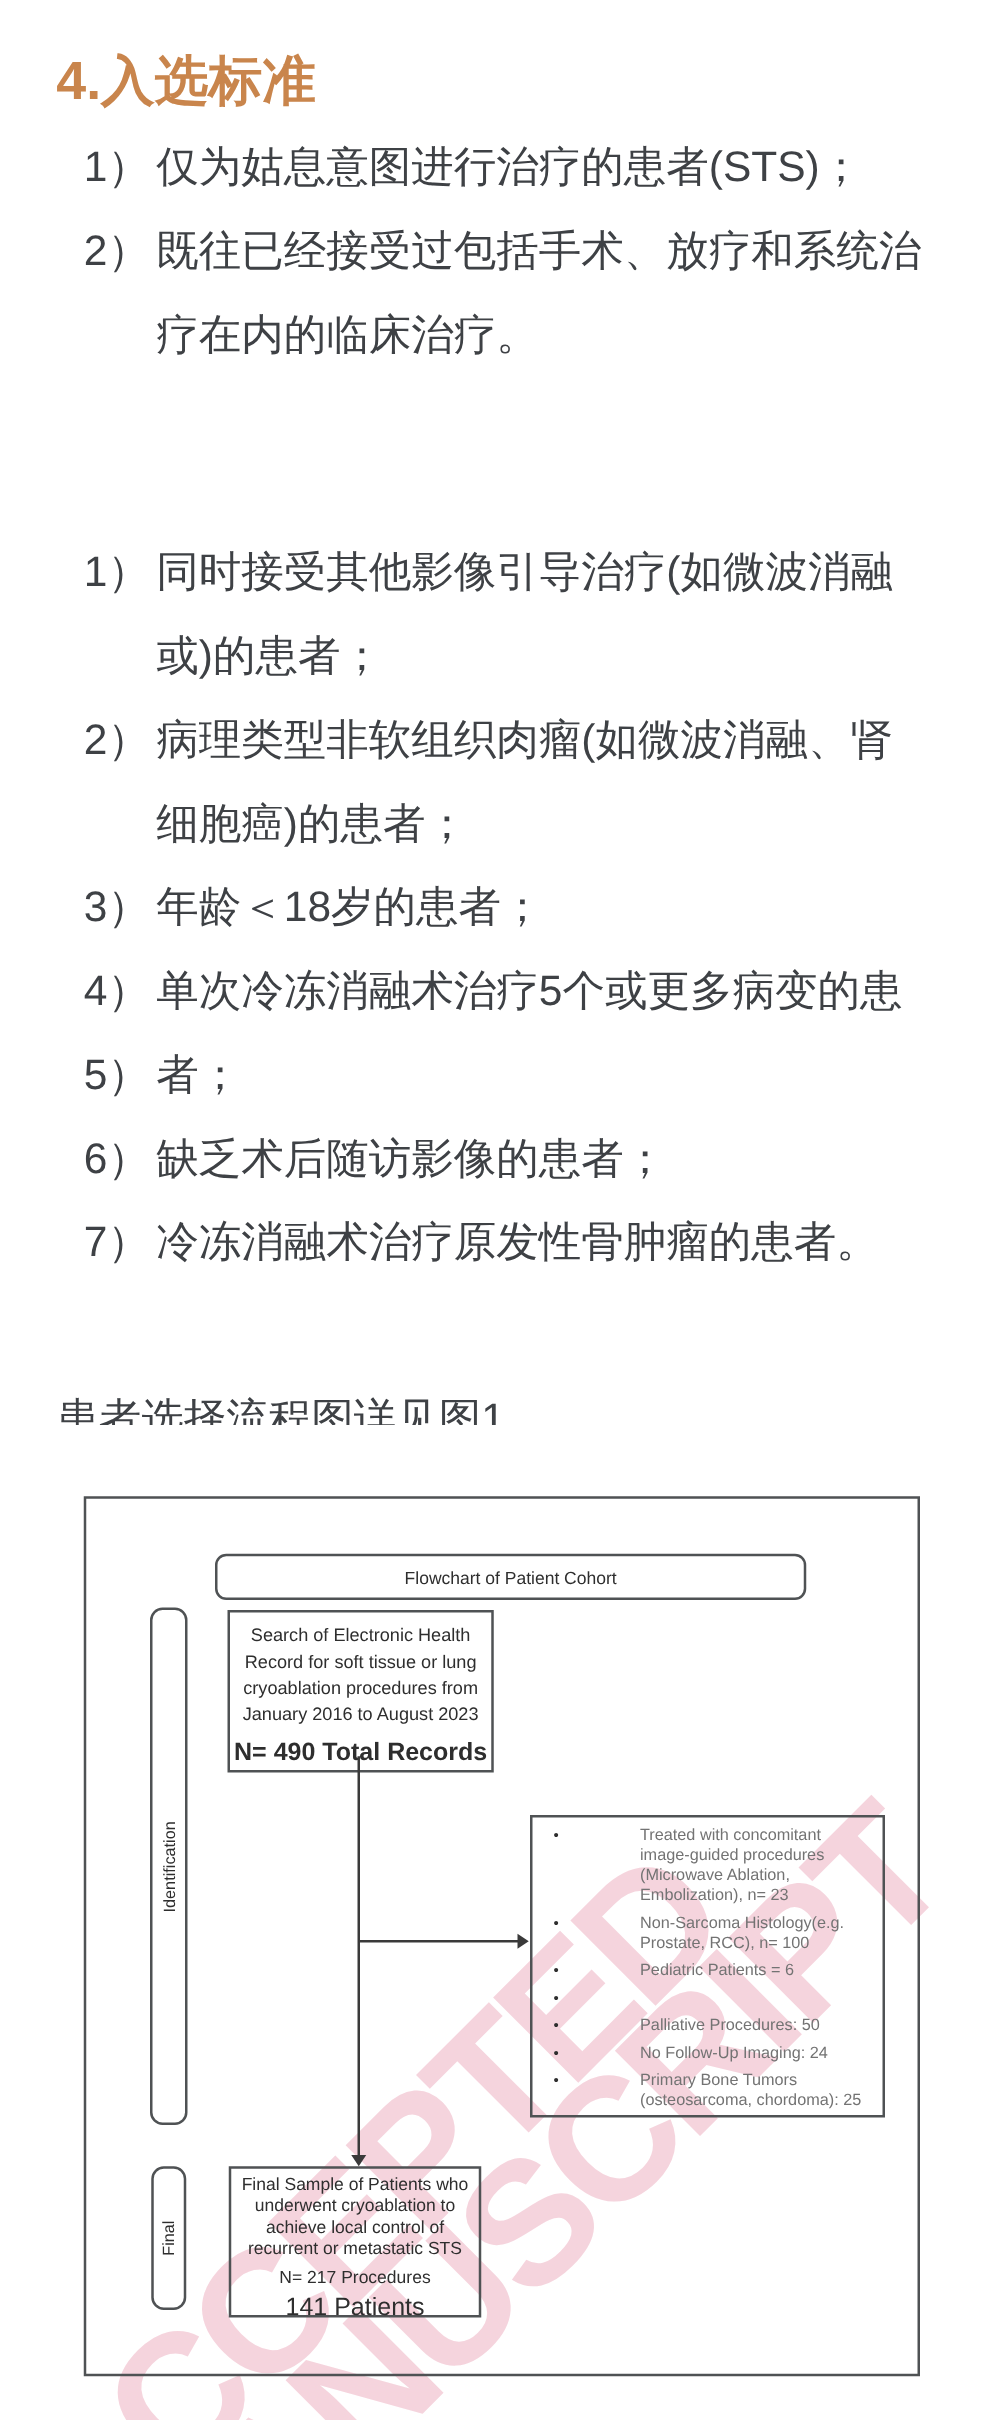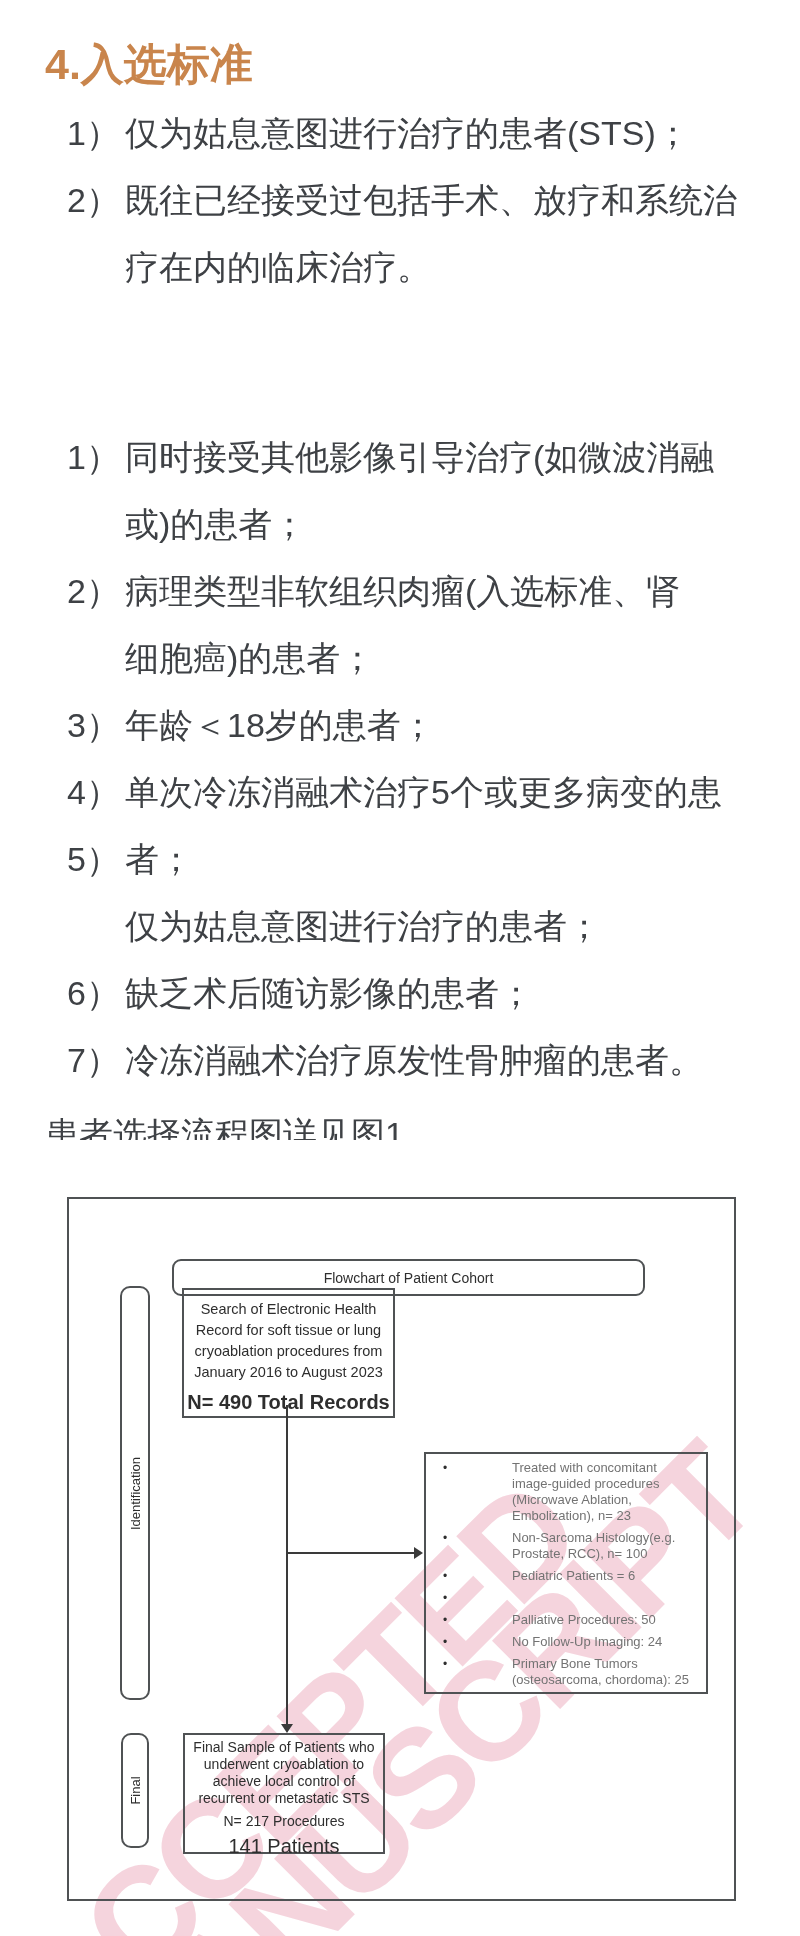--- a/index.html
+++ b/index.html
@@ -19,21 +19,21 @@
   
   .figure{position:absolute;left:0;top:1140px;width:800px;height:796px;overflow:hidden;
           background:#ffffff;}
   .wm{position:absolute;font-weight:bold;font-size:140px;line-height:140px;
       letter-spacing:-6px;color:rgba(230,148,170,0.40);white-space:nowrap;
       transform:rotate(-45deg);transform-origin:0 100%;}
   .frame{position:absolute;left:67px;top:57px;width:665px;height:700px;
          border:2px solid #4f5254;}
   .titlebox{position:absolute;left:172px;top:103px;width:469px;height:33px;
             border:2px solid #4f5254;border-radius:9px;display:flex;align-items:center;
-            justify-content:center;font-size:14px;color:#2e2e2e;background:transparent;margin-top:16px;}
+            justify-content:center;font-size:14px;color:#2e2e2e;background:transparent;}
   .stagebar{position:absolute;border:2px solid #4f5254;border-radius:10px;
             display:flex;align-items:center;justify-content:center;background:transparent;}
   .stagebar span{transform:rotate(-90deg);font-size:13px;color:#2e2e2e;white-space:nowrap;}
   .fc-box{position:absolute;border:2px solid #4f5254;background:transparent;
           font-size:14px;color:#2e2e2e;text-align:center;}
   .searchbox{left:182px;top:148px;width:209px;height:117px;padding-top:9px;}
   .searchbox .main{white-space:pre-line;line-height:21px;font-size:14.5px;}
   .searchbox .total{margin-top:8px;font-weight:bold;font-size:20px;}
   .exclbox{left:424px;top:312px;width:274px;height:232px;text-align:left;padding:6px 6px 0 0;}
   .excl-item{display:flex;margin:0 0 6px 0;}
@@ -79,41 +79,37 @@
     <div class="row">
       <span class="num">1）</span>
       <span class="txt">同时接受其他影像引导治疗(如微波消融</span>
     </div>
     <div class="row">
       <span class="num"></span>
       <span class="txt">或)的患者；</span>
     </div>
     <div class="row">
       <span class="num">2）</span>
-      <span class="txt">病理类型非软组织肉瘤(入选标准、肾</span>
+      <span class="txt">病理类型非软组织肉瘤(如微波消融、肾</span>
     </div>
     <div class="row">
       <span class="num"></span>
       <span class="txt">细胞癌)的患者；</span>
     </div>
     <div class="row">
       <span class="num">3）</span>
       <span class="txt">年龄＜18岁的患者；</span>
     </div>
     <div class="row">
       <span class="num">4）</span>
       <span class="txt">单次冷冻消融术治疗5个或更多病变的患</span>
     </div>
     <div class="row">
       <span class="num">5）</span>
       <span class="txt">者；</span>
-    </div>
-    <div class="row">
-      <span class="num"></span>
-      <span class="txt">仅为姑息意图进行治疗的患者；</span>
     </div>
     <div class="row">
       <span class="num">6）</span>
       <span class="txt">缺乏术后随访影像的患者；</span>
     </div>
     <div class="row">
       <span class="num">7）</span>
       <span class="txt">冷冻消融术治疗原发性骨肿瘤的患者。</span>
     </div>
   </div>

